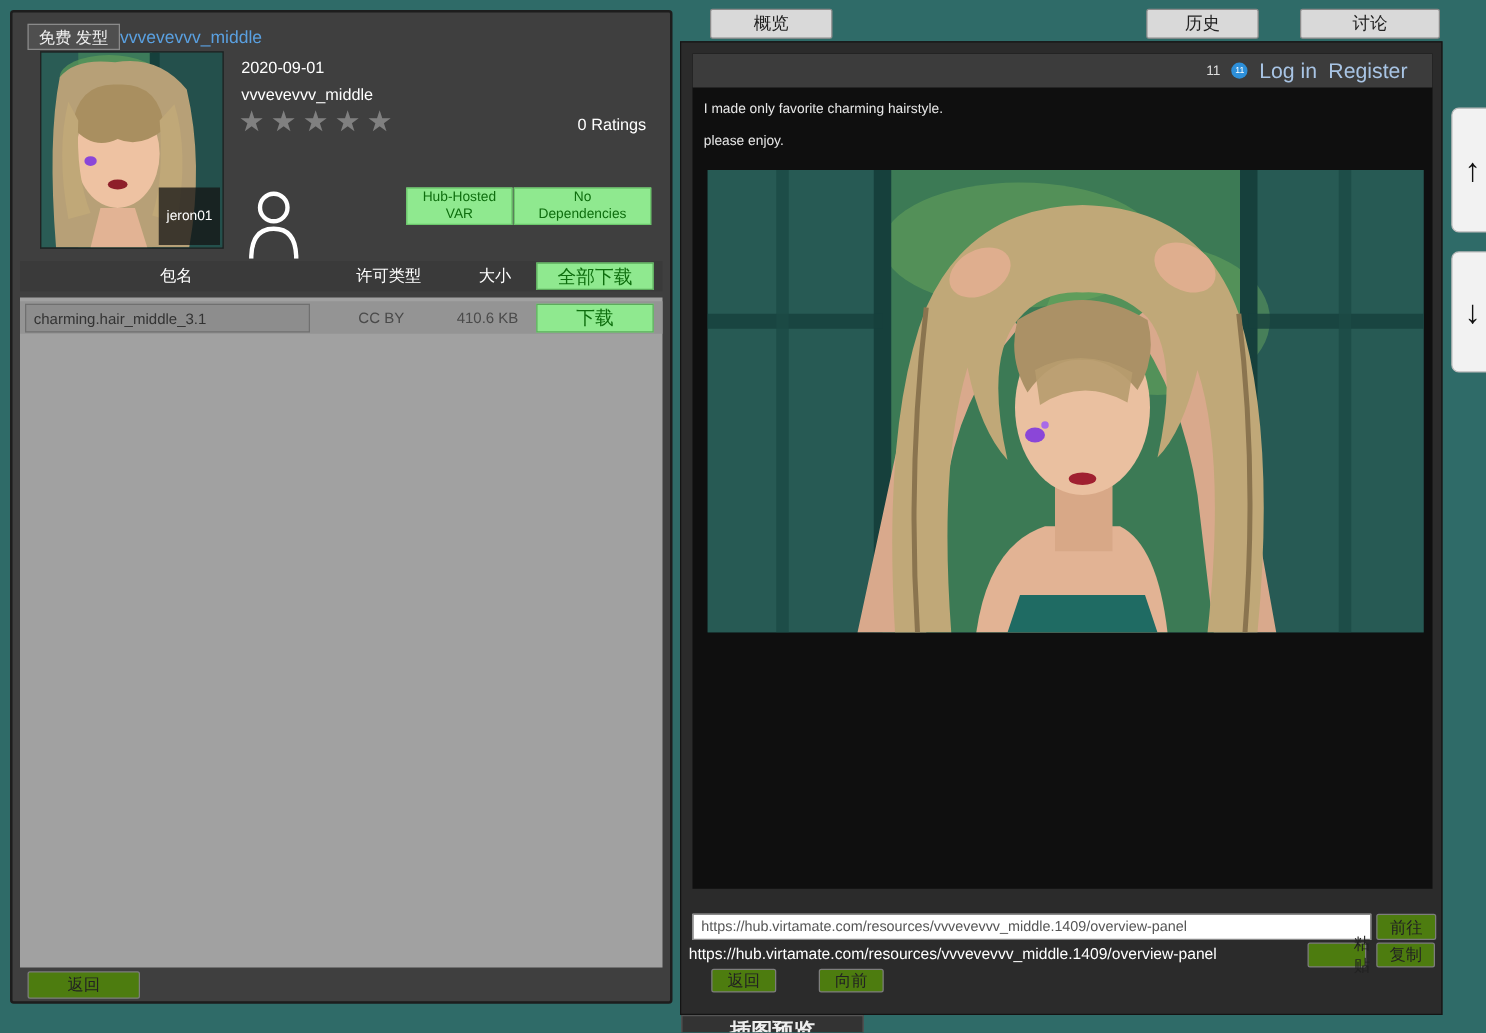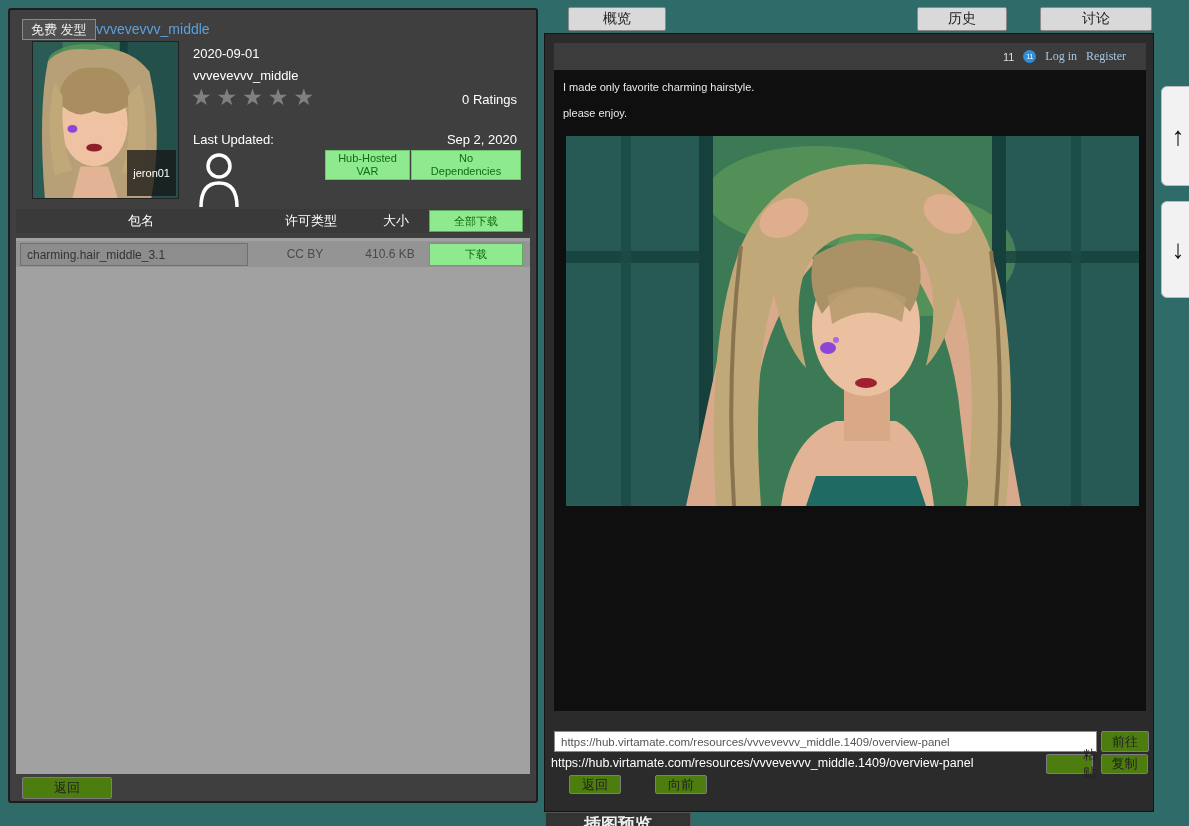--- a/index.html
+++ b/index.html
@@ -33,21 +33,21 @@
   .badge-hub { left:315px; top:140px; width:85px; height:30px; }
   .badge-dep { left:401px; top:140px; width:110px; height:30px; }
   .badge-dep span { display:inline-block; width:80px; }
   .person { position:absolute; left:186px; top:141px; width:46px; height:56px; }
 
   .tbl-header { position:absolute; left:6px; right:6px; top:199px; height:24px; background:#3a3a3a; }
   .th { position:absolute; color:#fff; font-size:13px; text-align:center; top:3px; }
   .th-pkg { left:80px; width:90px; }
   .th-lic { left:240px; width:110px; }
   .th-size { left:345px; width:70px; }
-  .btn-green { background:#8fe98f; color:#0e6e0e; border:1px solid #5cab5c; font-size:11px;
+  .btn-green { background:#8fe98f; color:#0e6e0e; border:1px solid #5cab5c; font-size:15px;
                display:flex; align-items:center; justify-content:center; cursor:pointer; }
   .btn-dl-all { position:absolute; left:419px; top:200px; width:94px; height:22px; }
   .list-area { position:absolute; left:6px; right:6px; top:228px; height:536px; background:#a1a1a1; }
   .pkg-row-strip { position:absolute; left:6px; right:6px; top:231px; height:26px; background:#949494; }
   .pkg-cell { position:absolute; left:10px; top:233px; width:228px; height:23px; background:#8d8d8d;
               border:1px solid #707070; color:#333; font-size:12px; display:flex; align-items:center;
               padding-left:6px; }
   .lic-cell { position:absolute; left:240px; top:237px; width:110px; text-align:center; color:#4a4a4a; font-size:12px; }
   .size-cell { position:absolute; left:345px; top:237px; width:70px; text-align:center; color:#4a4a4a; font-size:12px; }
   .btn-dl { position:absolute; left:419px; top:233px; width:94px; height:23px; }
@@ -65,21 +65,21 @@
 
   
   .right-panel { position:absolute; left:544px; top:33px; width:610px; height:779px;
                  background:#2b2b2b; border:1px solid #141414; }
   .webview { position:absolute; left:9px; top:9px; width:592px; height:668px; background:#0f0f0f; overflow:hidden; }
   .web-header { position:absolute; left:0; top:0; right:0; height:27px; background:#3c3c3c;
                 display:flex; align-items:center; justify-content:flex-end; gap:9px; padding-right:20px; }
   .web-count { color:#ddd; font-size:11px; }
   .blue-badge { width:13px; height:13px; border-radius:50%; background:#2d8fd9; color:#fff;
                 font-size:7px; display:flex; align-items:center; justify-content:center; }
-  .web-link { color:#a8c4e4; font-size:12px; cursor:pointer;font-family:Liberation Serif, serif; }
+  .web-link { color:#a8c4e4; font-size:17px; cursor:pointer; }
   .desc-line1 { position:absolute; left:9px; top:38px; color:#e8e8e8; font-size:11px; }
   .desc-line2 { position:absolute; left:9px; top:64px; color:#e8e8e8; font-size:11px; }
   .preview { position:absolute; left:12px; top:93px; width:573px; height:370px; background:#1c3b38; }
   .preview svg { display:block; }
 
   .url-input { position:absolute; left:9px; top:697px; width:543px; height:21px; background:#fff;
                border:1px solid #8a8a8a; color:#555; font-size:11.5px; padding:0 6px;
                font-family:"Liberation Sans","DejaVu Sans",sans-serif; }
   .btn-go { position:absolute; left:556px; top:697px; width:48px; height:21px; }
   .url-text { position:absolute; left:6px; top:722px; color:#fff; font-size:12.5px; }
@@ -128,24 +128,20 @@
       </svg>
       <div class="thumb-credit">jeron01</div>
     </div>
 
     <div class="meta-date">2020-09-01</div>
     <div class="meta-sub">vvvevevvv_middle</div>
 
     <div class="stars">★★★★★</div>
     <div class="ratings">0 Ratings</div>
 
-    <div class="meta-row row-updated">
-      <span>Last Updated:</span>
-      <span>Sep 2, 2020</span>
-    </div>
 
     <div class="badge-green badge-hub">Hub-Hosted VAR</div>
     <div class="badge-green badge-dep">
       <span>No Dependencies</span>
     </div>
 
     <svg class="person" viewBox="0 0 46 56">
       <circle cx="23" cy="15" r="11" fill="none" stroke="#fff" stroke-width="3.5"></circle>
       <path d="M5,56 Q5,32 23,32 Q41,32 41,56" fill="none" stroke="#fff" stroke-width="3.5"></path>
     </svg>

